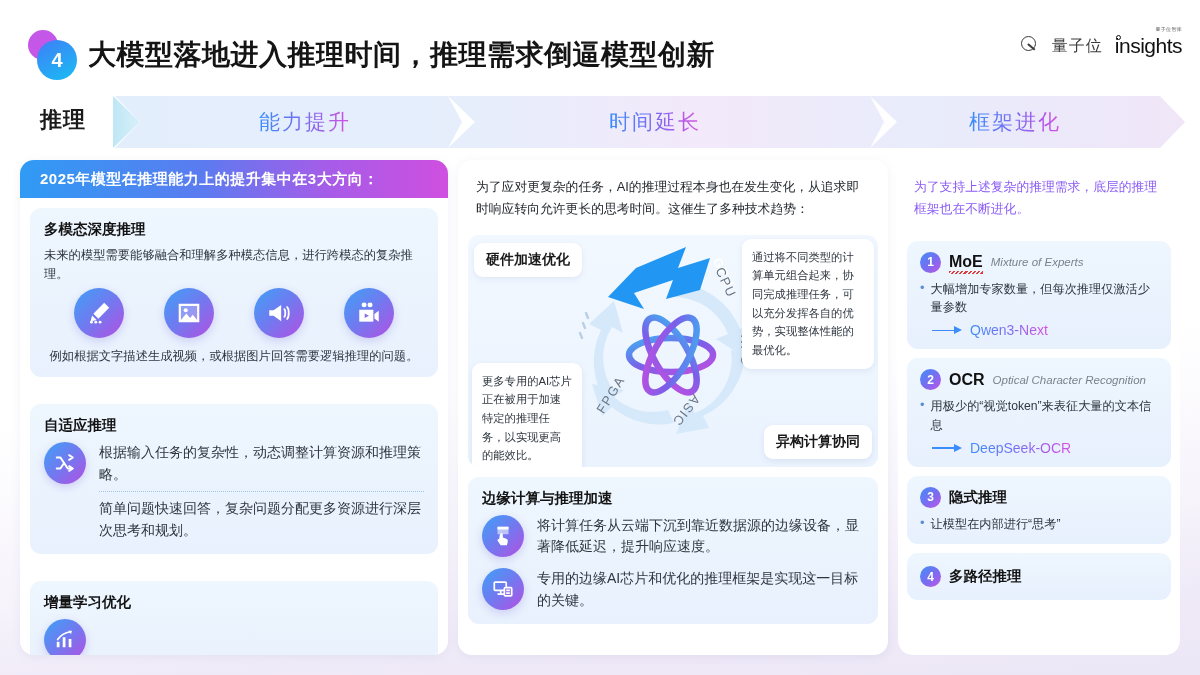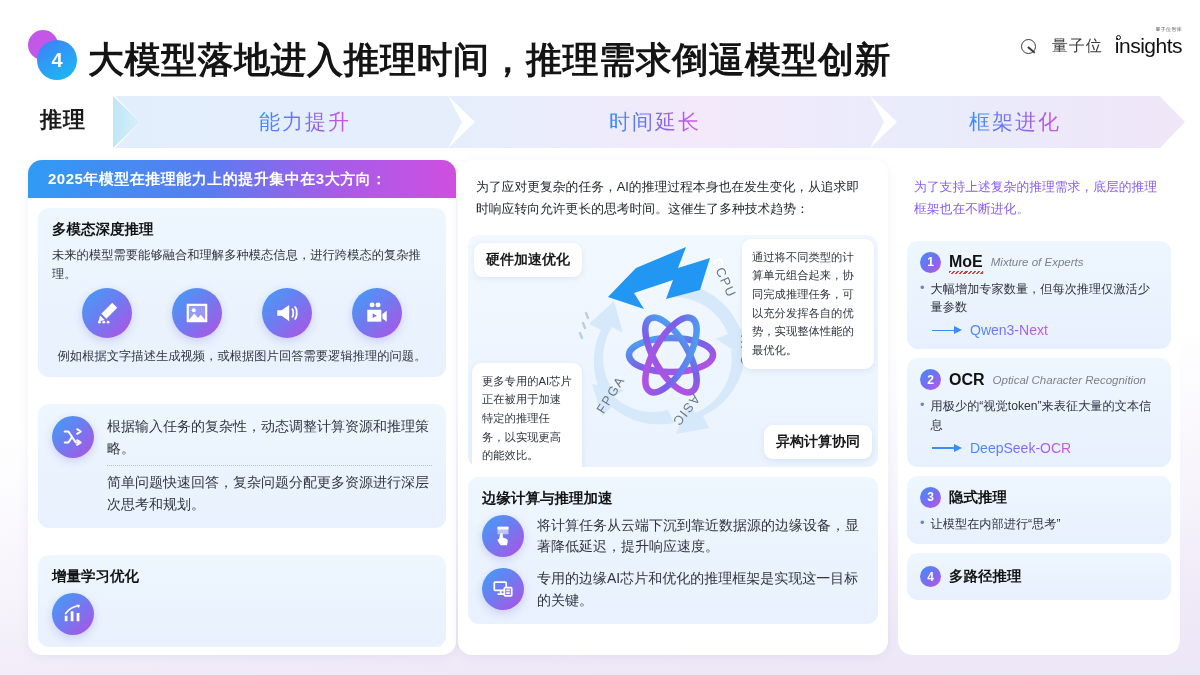--- a/index.html
+++ b/index.html
@@ -21,26 +21,26 @@
   }
   .badge-blue {
     position: absolute; left: 9px; top: 10px; width: 40px; height: 40px;
     border-radius: 50%;
     background: linear-gradient(150deg, #3f7df6 0%, #2e9bf5 45%, #18bdf3 100%);
     color: #fff; font-size: 20px; font-weight: bold;
     display: flex; align-items: center; justify-content: center;
   }
   .title {
     position: absolute; left: 88px; top: 36px;
-    font-size: 36px; font-weight: bold; color: #141414; letter-spacing: 0.5px;
+    font-size: 28px; font-weight: bold; color: #141414; letter-spacing: 0.5px;
     white-space: nowrap;
     text-align: right;
   }
   .brand { position: absolute; right: 18px; top: 34px; display: flex; align-items: center; gap: 12px; }
-  .brand-qbit { display: flex; align-items: center; gap: 16px; }
+  .brand-qbit { display: flex; gap: 16px; }
   .qbit-mark { width: 15px; height: 15px; border: 1.6px solid #3a3a3a; border-radius: 50%; position: relative; }
   .qbit-mark::after { content: ""; position: absolute; left: 6px; top: 6px; width: 9px; height: 1.6px; background: #3a3a3a; transform: rotate(40deg); transform-origin: left center; }
   .qbit-text { font-size: 16px; color: #3a3a3a; letter-spacing: 1px; }
   .brand-insights { position: relative; }
   .insights-text { font-size: 21px; color: #111; letter-spacing: -0.5px; }
   .insights-sup { position: absolute; right: 0; top: -8px; font-size: 5px; color: #555; letter-spacing: 0.3px; }
   .insights-dot { position: absolute; left: 1px; top: 1px; width: 5px; height: 5px; border: 1px solid #111; border-radius: 50%; }
 
   
   .ribbon { position: absolute; left: 0; top: 96px; width: 1200px; height: 52px; }
@@ -54,21 +54,21 @@
     font-size: 21px; letter-spacing: 2px;
   }
   .ribbon-txt { font-weight: normal; }
   .grad-text {
     background: linear-gradient(90deg, #3a8dfb 0%, #7a6bf0 50%, #d74fe0 100%);
     -webkit-background-clip: text; background-clip: text; color: transparent;
   }
 
   
   .col { position: absolute; top: 160px; }
-  .col-left  { left: 28px;  width: 428px; height: 495px; }
+  .col-left  { left: 20px;  width: 428px; height: 495px; }
   .col-mid   { left: 458px; width: 430px; height: 495px; }
   .col-right { left: 898px; width: 282px; height: 495px; }
 
   .panel {
     width: 100%; height: 100%;
     background: #fff; border-radius: 14px;
     box-shadow: 0 2px 10px rgba(120,130,180,0.10);
     overflow: hidden; position: relative;
   }
 
@@ -249,20 +249,21 @@
               <path d="M3 9h13v11H3z"></path>
               <path d="M17 13l4-3v10l-4-3z"></path>
               <path d="M8 12.5l4 2-4 2z" fill="#8a6ce8"></path>
             </svg>
           </div>
         </div>
         <div class="modal-note">例如根据文字描述生成视频，或根据图片回答需要逻辑推理的问题。</div>
       </div>
 
       <div class="card">
+        <div class="card-h">自适应推理</div>
         <div class="row-icon">
           <div class="circ-icon sm">
             <svg width="22" height="22" viewBox="0 0 24 24" fill="none" stroke="#fff" stroke-width="2.2" stroke-linecap="round" stroke-linejoin="round">
               <path d="M3 6h4l4 6 4 6h4"></path>
                 <path d="M3 18h4l4-6"></path>
               <path d="M16.5 3.5L20.5 6l-4 2.5"></path>
                 <path d="M16.5 15.5L20.5 18l-4 2.5"></path>
             </svg>
           </div>
           <div class="row-text">

